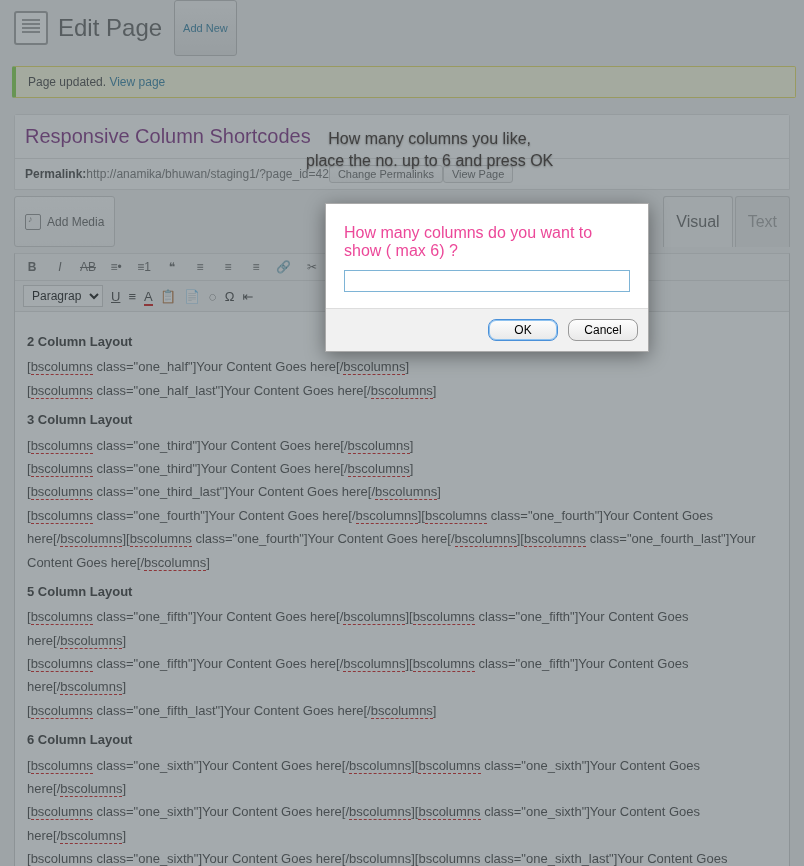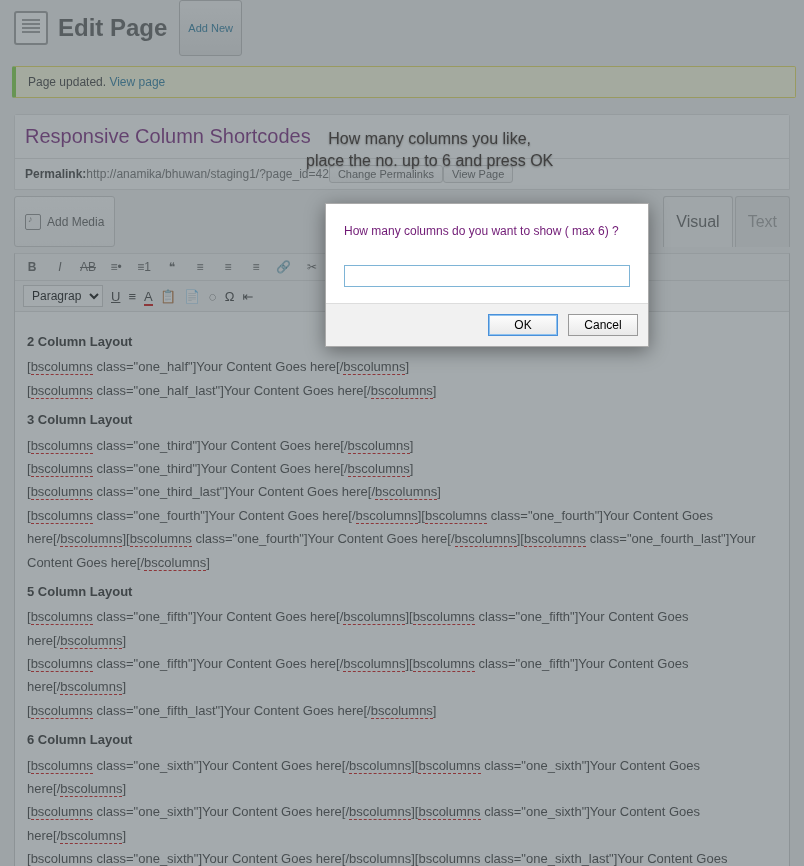--- a/index.html
+++ b/index.html
@@ -1,20 +1,20 @@
 <!DOCTYPE html>
 <html><head>
 <meta charset="utf-8">
 <style>
 html,body{margin:0;padding:0;font-family:Arial,Helvetica,sans-serif;font-size:13px;background:#f1f1f1;color:#333}
 .wrap{position:relative;width:804px;height:866px;overflow:hidden}
 .header{display:flex;align-items:center;padding:0 0 10px 14px}
 .page-icon{width:30px;height:30px;border:2px solid #999;border-radius:3px;display:flex;align-items:center;justify-content:center;margin-right:10px;position:relative;background:#fff}
 .page-icon::before{content:"";position:absolute;top:6px;left:6px;right:6px;height:2px;background:#999;box-shadow:0 4px 0 #999,0 8px 0 #999,0 12px 0 #999}
-h1{font-size:24px;font-weight:700;color:#555;margin:0 12px 0 0}
+h1{font-size:24px;font-weight:400;color:#555;margin:0 12px 0 0}
 .btn-add{background:linear-gradient(#f7f7f7,#e4e4e4);border:1px solid #bbb;border-radius:3px;padding:21px 8px;font-size:11px;color:#21759b;text-decoration:none;cursor:pointer}
 .notice{margin:0 8px 16px 12px;background:#ffffe0;border:1px solid #e6db55;border-left:4px solid #7ad03a;padding:8px 12px;font-size:12px;border-radius:2px}
 .notice a{color:#21759b;text-decoration:none}
 .post-box{margin:0 14px;border:1px solid #dfdfdf;background:#fff;border-radius:3px 3px 0 0}
 .title-input{width:100%;box-sizing:border-box;font-size:20px;padding:10px;border:none;border-bottom:1px solid #dfdfdf;background:#fff;outline:none;color:#701a75}
 .permalink-row{padding:6px 10px;font-size:12px;color:#666;display:flex;align-items:center;flex-wrap:wrap}
 .permalink-row strong{color:#333}
 .sm-btn{background:linear-gradient(#fefefe,#f4f4f4);border:1px solid #ccc;border-radius:3px;padding:2px 8px;font-size:11px;color:#555;cursor:pointer}
 .media-row{display:flex;padding:6px 0 6px 0;margin:0 14px}
 .media-btn{display:flex;align-items:center;gap:6px;background:linear-gradient(#fefefe,#f4f4f4);border:1px solid #ccc;border-radius:3px;padding:4px 10px;font-size:12px;cursor:pointer;color:#555}
@@ -30,24 +30,24 @@
 .format-sel{font-size:12px;padding:2px 4px;border:1px solid #ccc;background:#fff;width:80px}
 .content{padding:12px;font-size:13px;color:#222;line-height:1.8}
 .layout-h{font-weight:600;margin:6px 0 2px 0;font-family:'Segoe UI',Arial,sans-serif}
 .sc{color:#333}
 .sc u{text-decoration:none;border-bottom:1px dashed #c00;color:#333}
 
 .dim{position:absolute;inset:0;background:rgba(90,100,105,0.55)}
 .annot{position:absolute;color:#404040;font-size:16px;font-weight:300;text-align:center;line-height:1.35;text-shadow:0 1px 2px rgba(0,0,0,.3)}
 .dialog{position:absolute;width:322px;background:#fff;border:1px solid #aaa;box-shadow:0 4px 18px rgba(0,0,0,.4)}
 .dialog-body{padding:20px 18px 16px 18px}
-.dialog-body label{font-size:12px;color:#701a75;display:block;margin-bottom:27px}
+.dialog-body label{font-size:16px;color:#ec4899;display:block;margin-bottom:10px}
 .dialog-body input{width:100%;box-sizing:border-box;font-size:12px;padding:3px 4px;border:1px solid #7eb4d6;background:#fff;outline:none}
 .dialog-foot{background:#f1f1f1;padding:10px;display:flex;justify-content:flex-end;gap:10px;border-top:1px solid #ddd}
-.dbtn{min-width:70px;padding:3px 0;font-size:12px;border:1px solid #999;border-radius:0;background:linear-gradient(#fdfdfd,#e9e9e9);cursor:pointer}
+.dbtn{min-width:70px;padding:3px 0;font-size:12px;border:1px solid #999;border-radius:8px;background:linear-gradient(#fdfdfd,#e9e9e9);cursor:pointer}
 .dbtn.ok{border-color:#4a90d9;box-shadow:0 0 0 1px #8dc1ef inset}
 </style>
 </head>
 <body>
 <div class="wrap">
   <div class="header">
     <div class="page-icon"></div>
     <h1>Edit Page</h1>
     <a class="btn-add">Add New</a>
   </div>

